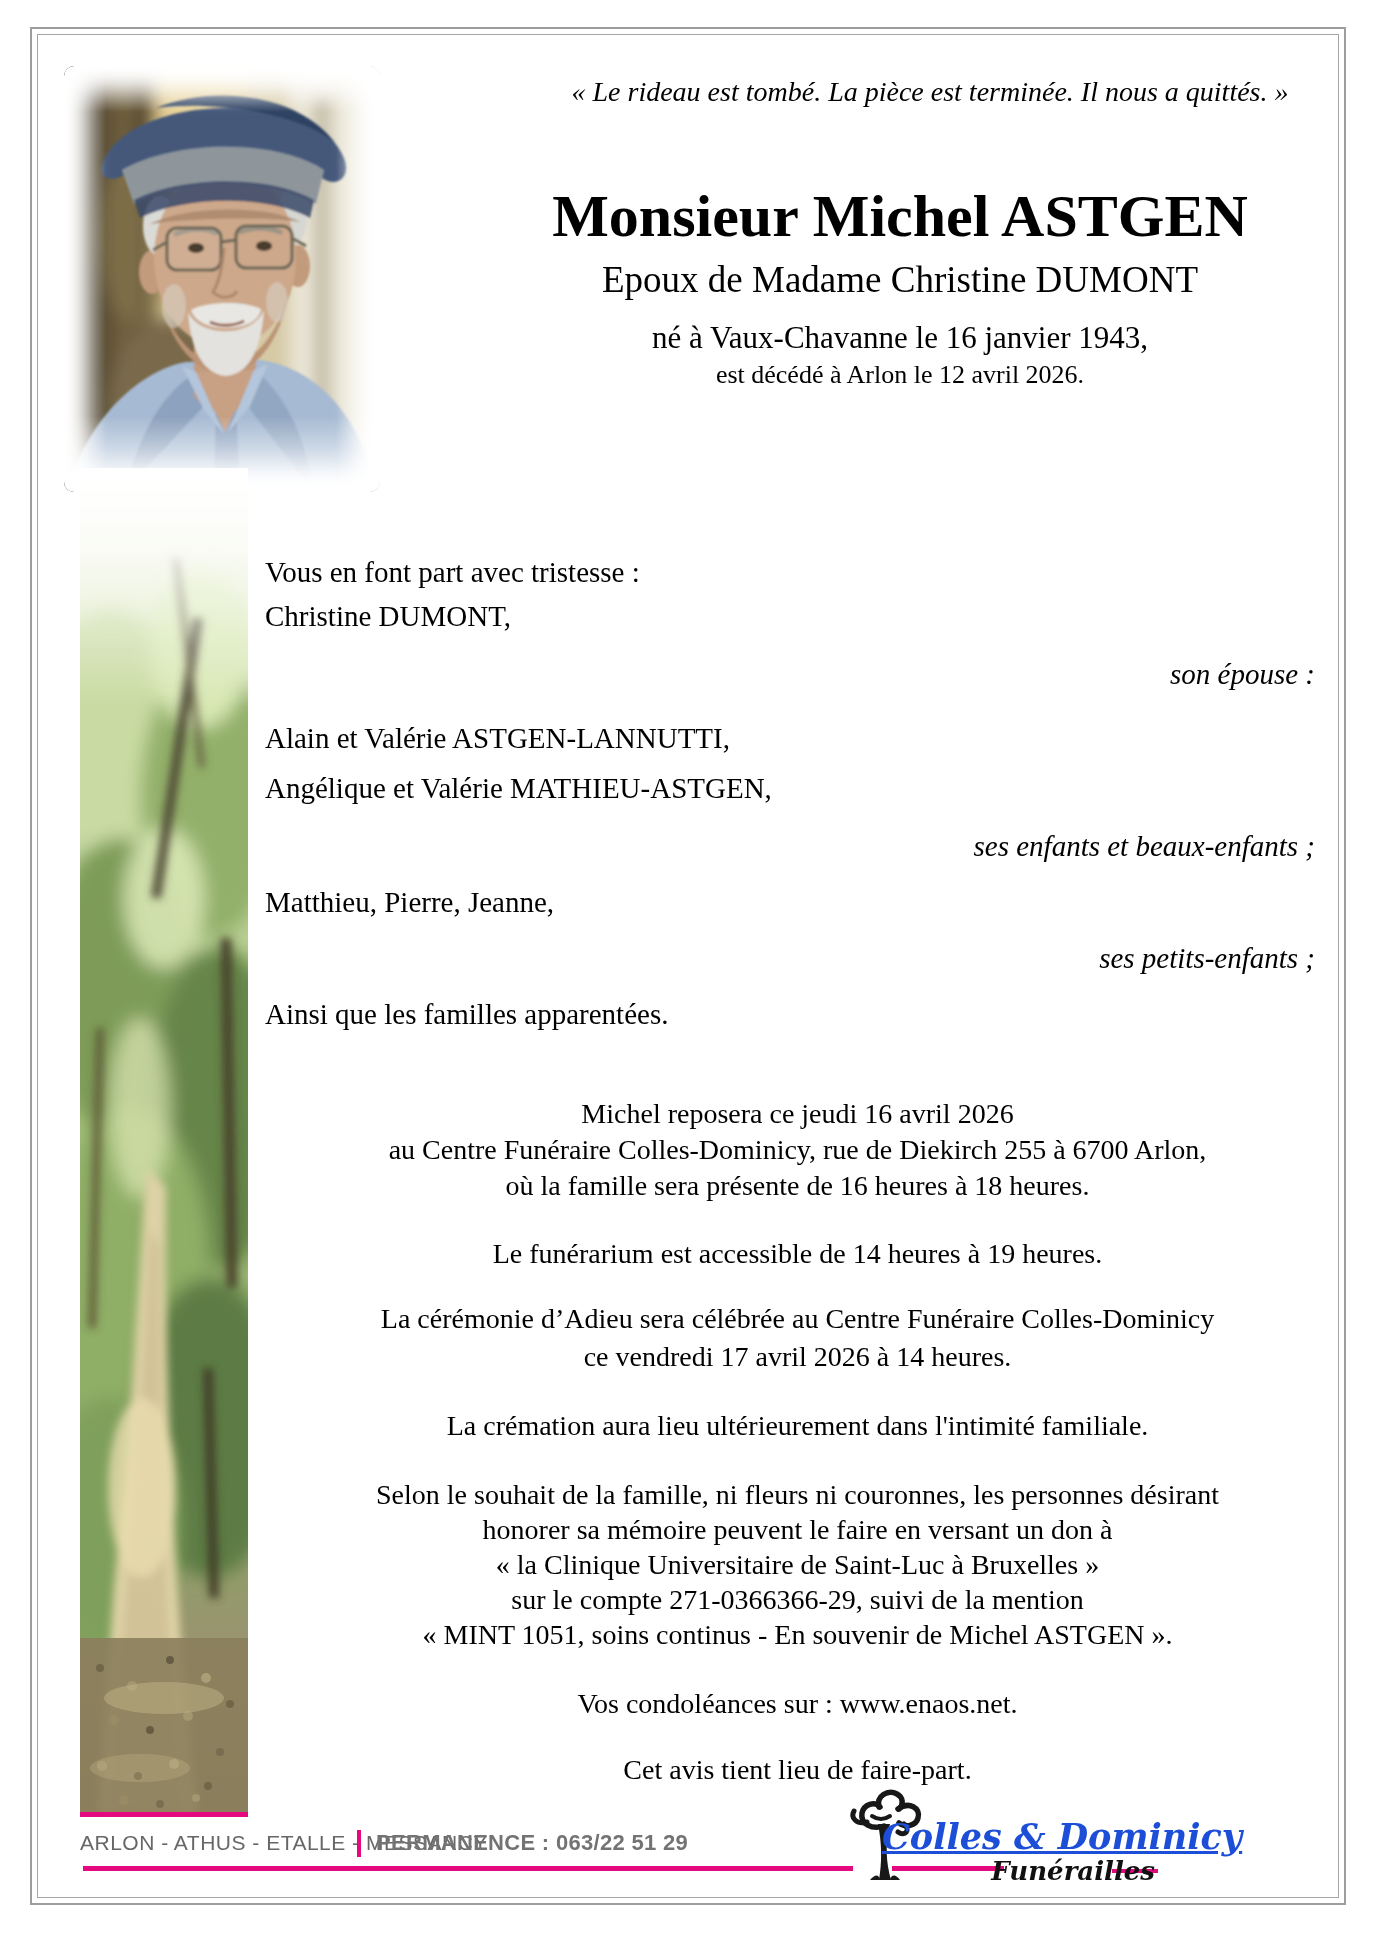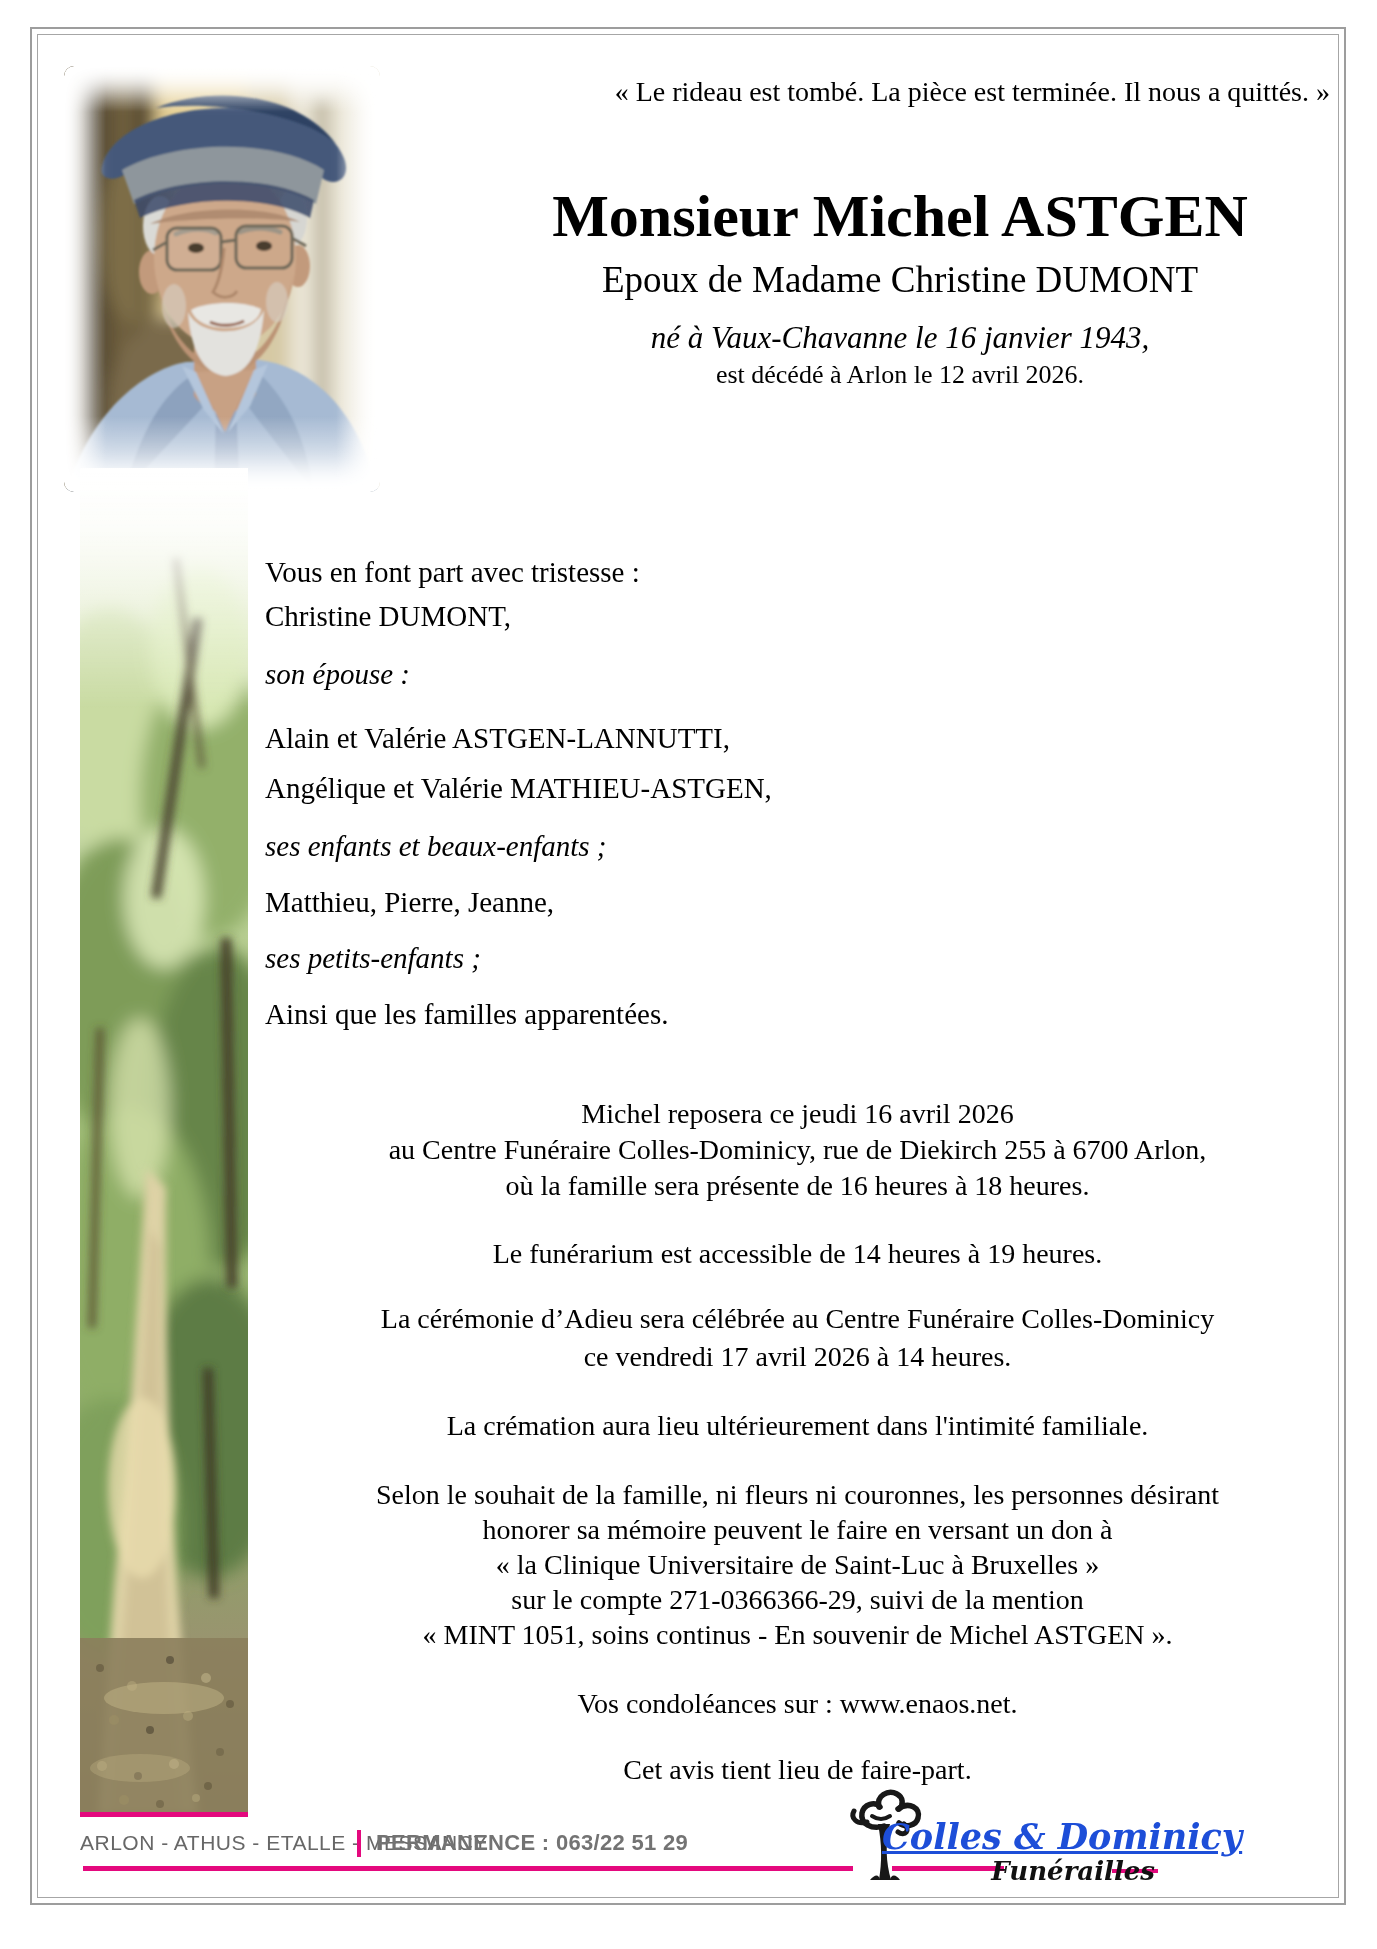--- a/index.html
+++ b/index.html
@@ -21,30 +21,30 @@
       linear-gradient(to bottom,#fff 0,rgba(255,255,255,0) 46px,rgba(255,255,255,0) 350px,#fff 424px);
     box-shadow:inset 0 0 28px 18px #ffffff;border-radius:10px;}
 
   
   .strip{position:absolute;left:80px;top:468px;width:168px;height:1346px;overflow:hidden;}
   .strip .fadein{position:absolute;left:0;top:0;width:100%;height:240px;
     background:linear-gradient(to bottom,#ffffff 0,rgba(255,255,255,.85) 60px,rgba(255,255,255,0) 240px);}
   .strip-underline{position:absolute;left:80px;top:1812px;width:168px;height:5px;background:#e4097e;}
 
   
-  .quote{position:absolute;left:530px;top:76px;width:800px;text-align:right;
-    font-size:28px;white-space:nowrap;}
+  .quote{position:absolute;left:530px;top:76px;width:800px;text-align:center;
+    font-style:italic;font-size:28px;white-space:nowrap;}
   .hdr{position:absolute;left:460px;width:880px;text-align:center;white-space:nowrap;}
   .title{top:182px;font-size:60px;font-weight:bold;}
   .spouse{top:258px;font-size:37px;}
-  .birth{top:320px;font-size:31px;font-style:italic;}
+  .birth{top:320px;font-size:31px;}
   .death{top:360px;font-size:26px;}
 
   .body-line{position:absolute;left:265px;font-size:29px;white-space:nowrap;}
-  .role-line{position:absolute;left:265px;width:1050px;text-align:left;
+  .role-line{position:absolute;left:265px;width:1050px;text-align:right;
     font-style:italic;font-size:29px;white-space:nowrap;}
 
   .notice-line{position:absolute;left:255px;width:1085px;text-align:center;
     font-weight:normal;font-size:28px;white-space:nowrap;}
 
   
   .footer-locations{position:absolute;left:80px;top:1831px;font-family:"Liberation Sans",sans-serif;
     font-size:21px;color:#676767;letter-spacing:.5px;white-space:nowrap;}
   .footer-sep{position:absolute;left:357px;top:1830px;width:4px;height:27px;background:#e4097e;}
   .footer-permanence{position:absolute;left:376px;top:1830px;font-family:"Liberation Sans",sans-serif;

